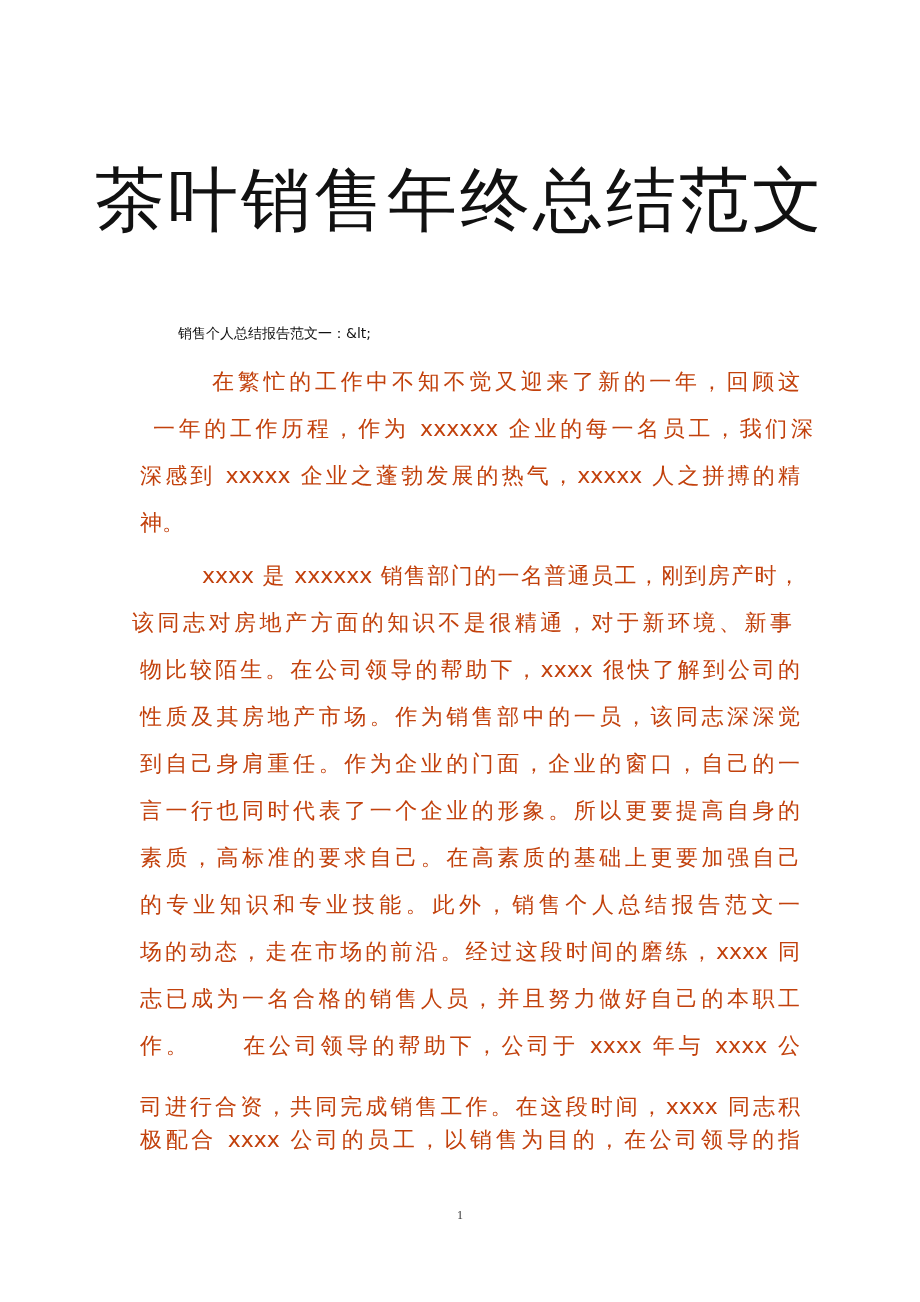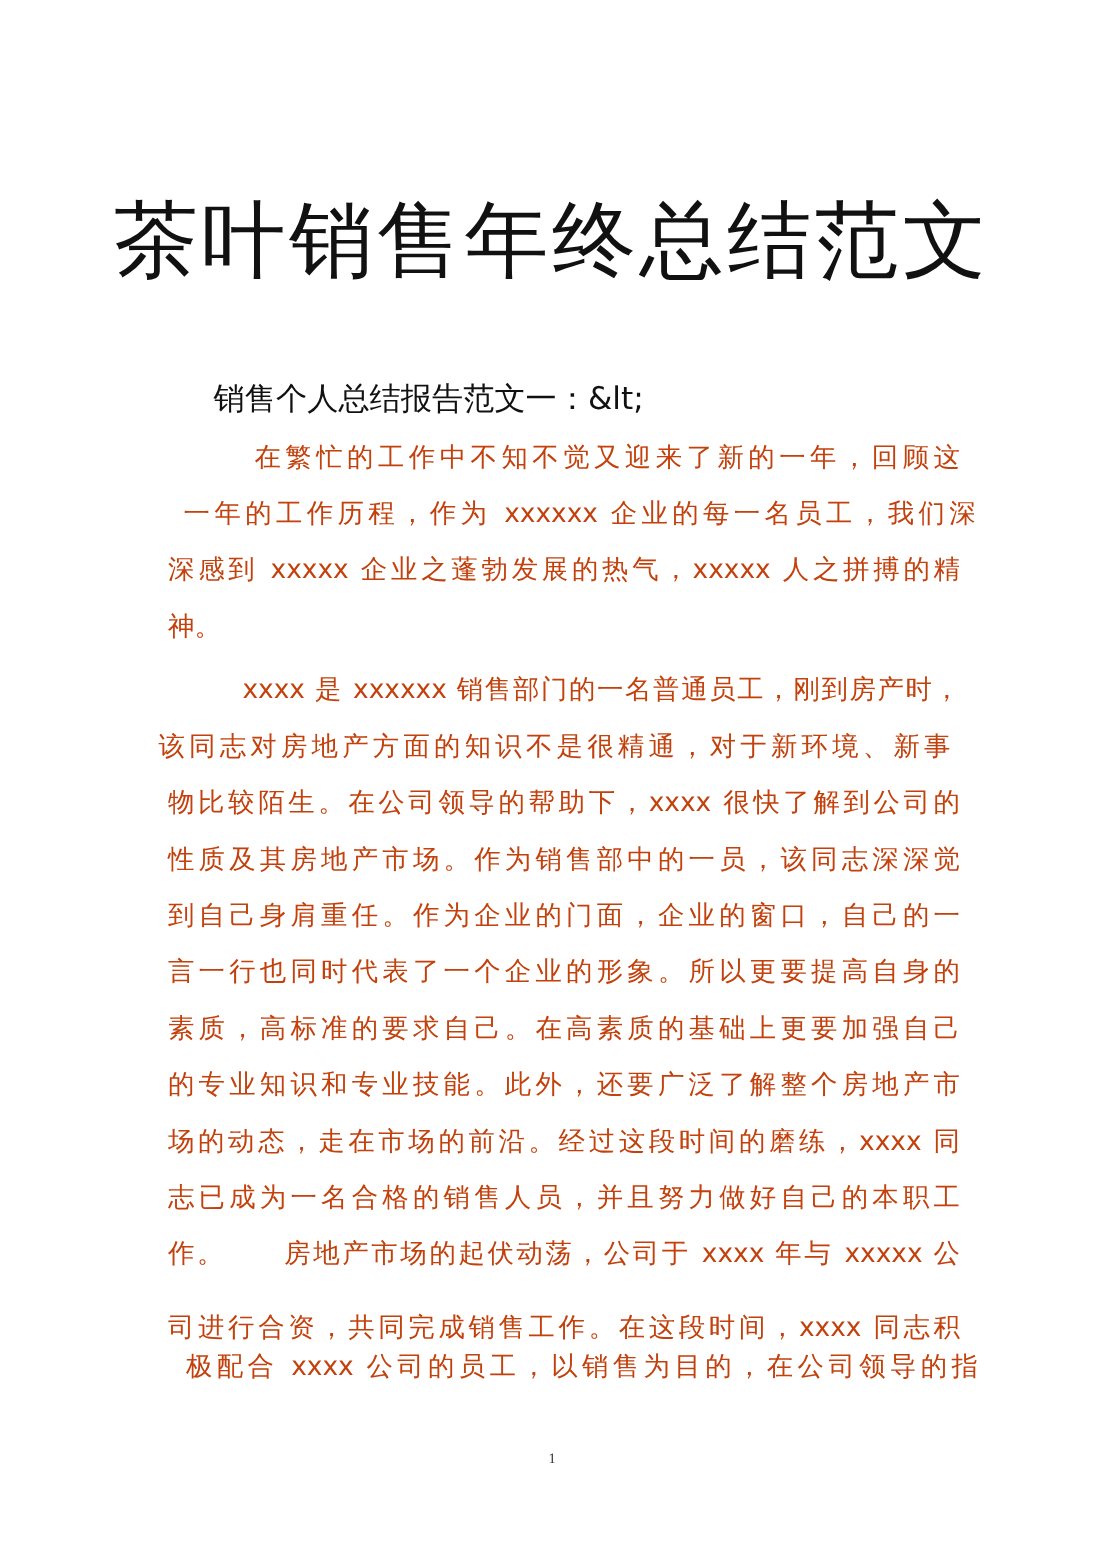--- a/index.html
+++ b/index.html
@@ -42,21 +42,21 @@
       font-family: "DejaVu Sans", "Liberation Sans", sans-serif;
       font-size: 21px;
       line-height: 32px;
       color: #111;
     }
     .subtitle2 {
       position: absolute;
       left: 178px;
       top: 317px;
       font-family: "DejaVu Sans", "Liberation Sans", sans-serif;
-      font-size: 26px;
+      font-size: 14px;
       line-height: 32px;
       color: #111;
     }
     .body-line {
       position: absolute;
       left: 140px;
       width: 660px;
       font-family: "DejaVu Sans", "Liberation Sans", sans-serif;
       font-size: 22px;
       line-height: 32px;
@@ -92,22 +92,22 @@
     <div class="body-line" style="top: 413px; left: 153px; width: 660px;">一年的工作历程，作为 xxxxxx 企业的每一名员工，我们深</div>
     <div class="body-line" style="top: 460px; left: 140px; width: 660px;">深感到 xxxxx 企业之蓬勃发展的热气，xxxxx 人之拼搏的精</div>
     <div class="body-line last" style="top: 507px; left: 140px; width: 660px;">神。</div>
     <div class="body-line" style="top: 560px; left: 202px; width: 598px;">xxxx 是 xxxxxx 销售部门的一名普通员工，刚到房产时，</div>
     <div class="body-line" style="top: 607px; left: 132px; width: 660px;">该同志对房地产方面的知识不是很精通，对于新环境、新事</div>
     <div class="body-line" style="top: 654px; left: 140px; width: 660px;">物比较陌生。在公司领导的帮助下，xxxx 很快了解到公司的</div>
     <div class="body-line" style="top: 701px; left: 140px; width: 660px;">性质及其房地产市场。作为销售部中的一员，该同志深深觉</div>
     <div class="body-line" style="top: 748px; left: 140px; width: 660px;">到自己身肩重任。作为企业的门面，企业的窗口，自己的一</div>
     <div class="body-line" style="top: 795px; left: 140px; width: 660px;">言一行也同时代表了一个企业的形象。所以更要提高自身的</div>
     <div class="body-line" style="top: 842px; left: 140px; width: 660px;">素质，高标准的要求自己。在高素质的基础上更要加强自己</div>
-    <div class="body-line" style="top: 889px; left: 140px; width: 660px;">的专业知识和专业技能。此外，还要广泛了解整个房地产市</div>
+    <div class="body-line" style="top: 889px; left: 140px; width: 660px;">的专业知识和专业技能。此外，销售个人总结报告范文一</div>
     <div class="body-line" style="top: 936px; left: 140px; width: 660px;">场的动态，走在市场的前沿。经过这段时间的磨练，xxxx 同</div>
     <div class="body-line" style="top: 983px; left: 140px; width: 660px;">志已成为一名合格的销售人员，并且努力做好自己的本职工</div>
-    <div class="body-line" style="top: 1030px; left: 140px; width: 660px;">作。　　房地产市场的起伏动荡，公司于 xxxx 年与 xxxxx 公</div>
+    <div class="body-line" style="top: 1030px; left: 140px; width: 660px;">作。　　在公司领导的帮助下，公司于 xxxx 年与 xxxx 公</div>
     <div class="body-line" style="top: 1091px; left: 140px; width: 660px;">司进行合资，共同完成销售工作。在这段时间，xxxx 同志积</div>
-    <div class="body-line" style="top: 1124px; left: 140px; width: 660px; margin-left: 15px;">极配合 xxxx 公司的员工，以销售为目的，在公司领导的指</div>
+    <div class="body-line" style="top: 1124px; left: 140px; width: 660px;">极配合 xxxx 公司的员工，以销售为目的，在公司领导的指</div>
   </div>
 
   <div class="page-number">1</div>
 </div>
 
 </body></html>

